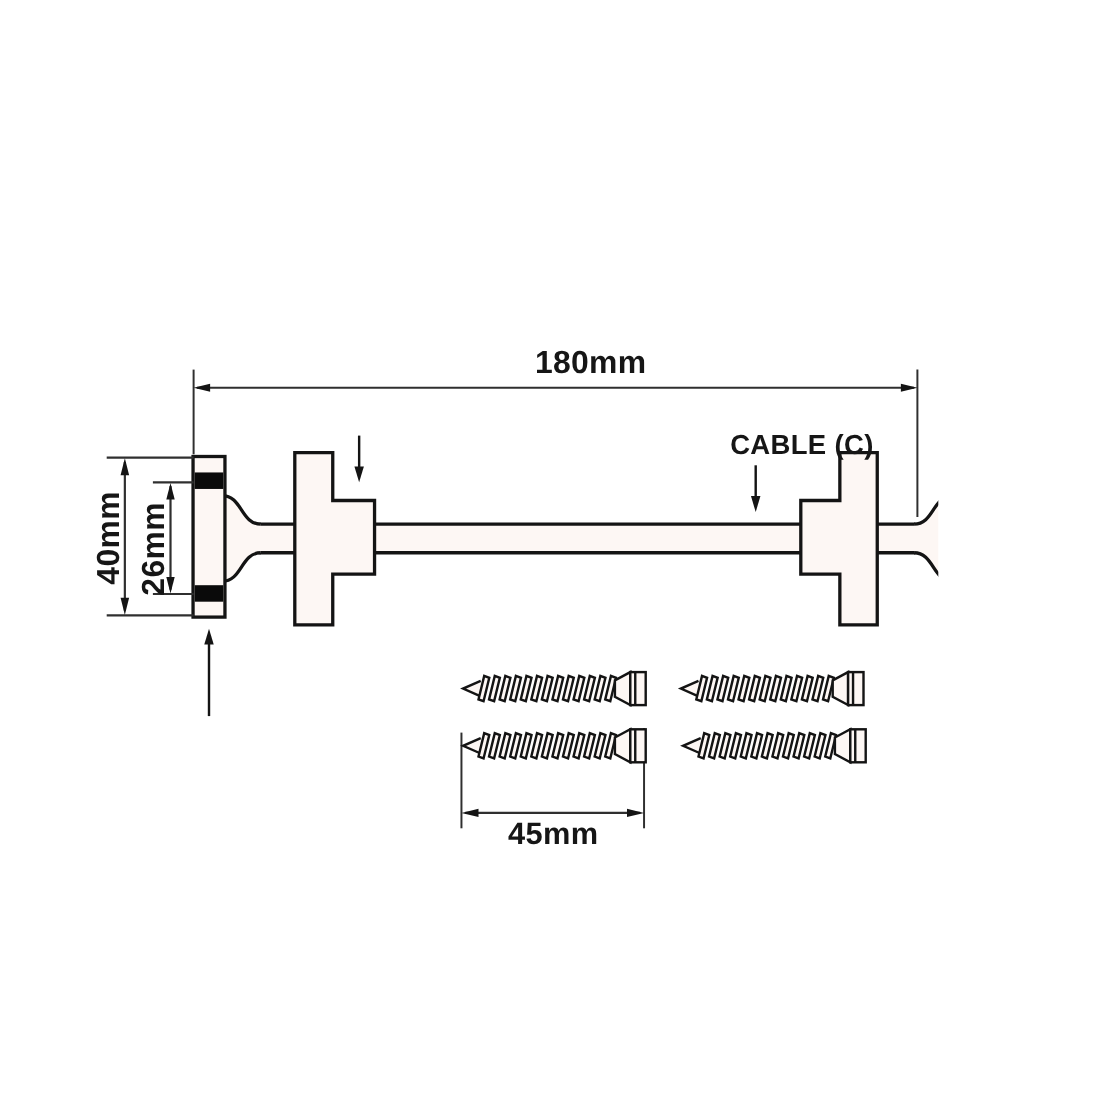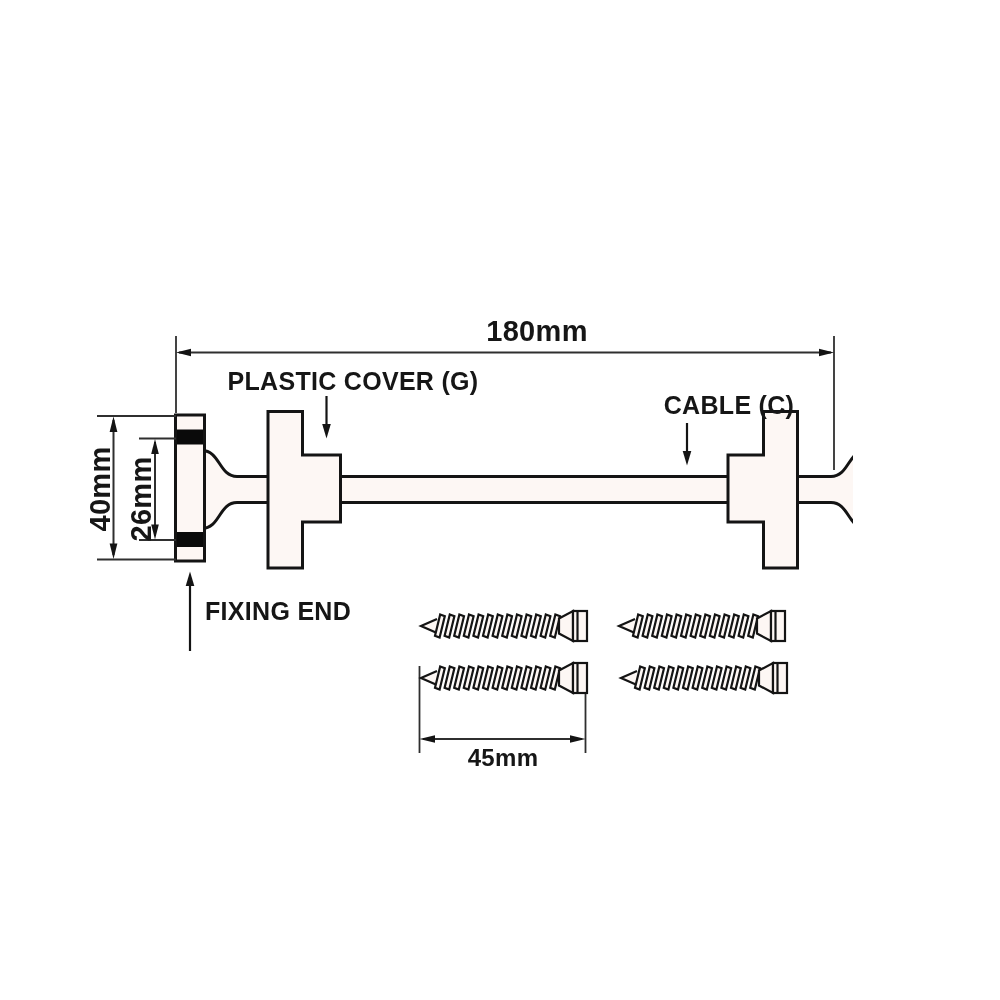--- a/index.html
+++ b/index.html
@@ -14,21 +14,21 @@
   .label{
     position:absolute;
     transform:translate(-50%,-50%);
     font-weight:700;
     color:#161616;
     white-space:nowrap;
     letter-spacing:0.3px;
   }
   .label.rot{transform:translate(-50%,-50%) rotate(-90deg);}
   .label.s29{font-size:29px;}
-  .label.s28{font-size:24px;}
+  .label.s28{font-size:28px;}
   .label.s25{font-size:25px;}
   .fixing-block{
     position:absolute;
     left:205px;top:597px;
     font-weight:700;font-size:25px;line-height:28px;
     color:#161616;white-space:nowrap;letter-spacing:0.3px;
   }
 </style>
 </head>
 <body>
@@ -132,27 +132,25 @@
 
     <g>
       <line x1="423" y1="739" x2="582" y2="739" stroke="#2f2f2f" stroke-width="2"></line>
       <polygon points="419.5,739 435,735.2 435,742.8" fill="#141414"></polygon>
       <polygon points="585.5,739 570,735.2 570,742.8" fill="#141414"></polygon>
     </g>
   </svg>
 
   <div class="label s29" style="left:537px;top:331px;">180mm</div>
 
-  <div class="label s25" style="left:353px;top:381px;">PLASTIC COVER (G)</div>
 
   <div class="label s25" style="left:729px;top:405px;">CABLE (C)</div>
 
   <div class="label rot s29" style="left:100px;top:489px;">40mm</div>
 
   <div class="label rot s29" style="left:141px;top:499px;">26mm</div>
 
   <div class="fixing-block">
-    <div>FIXING END</div>
   </div>
 
   <div class="label s28" style="left:503px;top:758px;">45mm</div>
 
 </div>
 
 </body></html>

